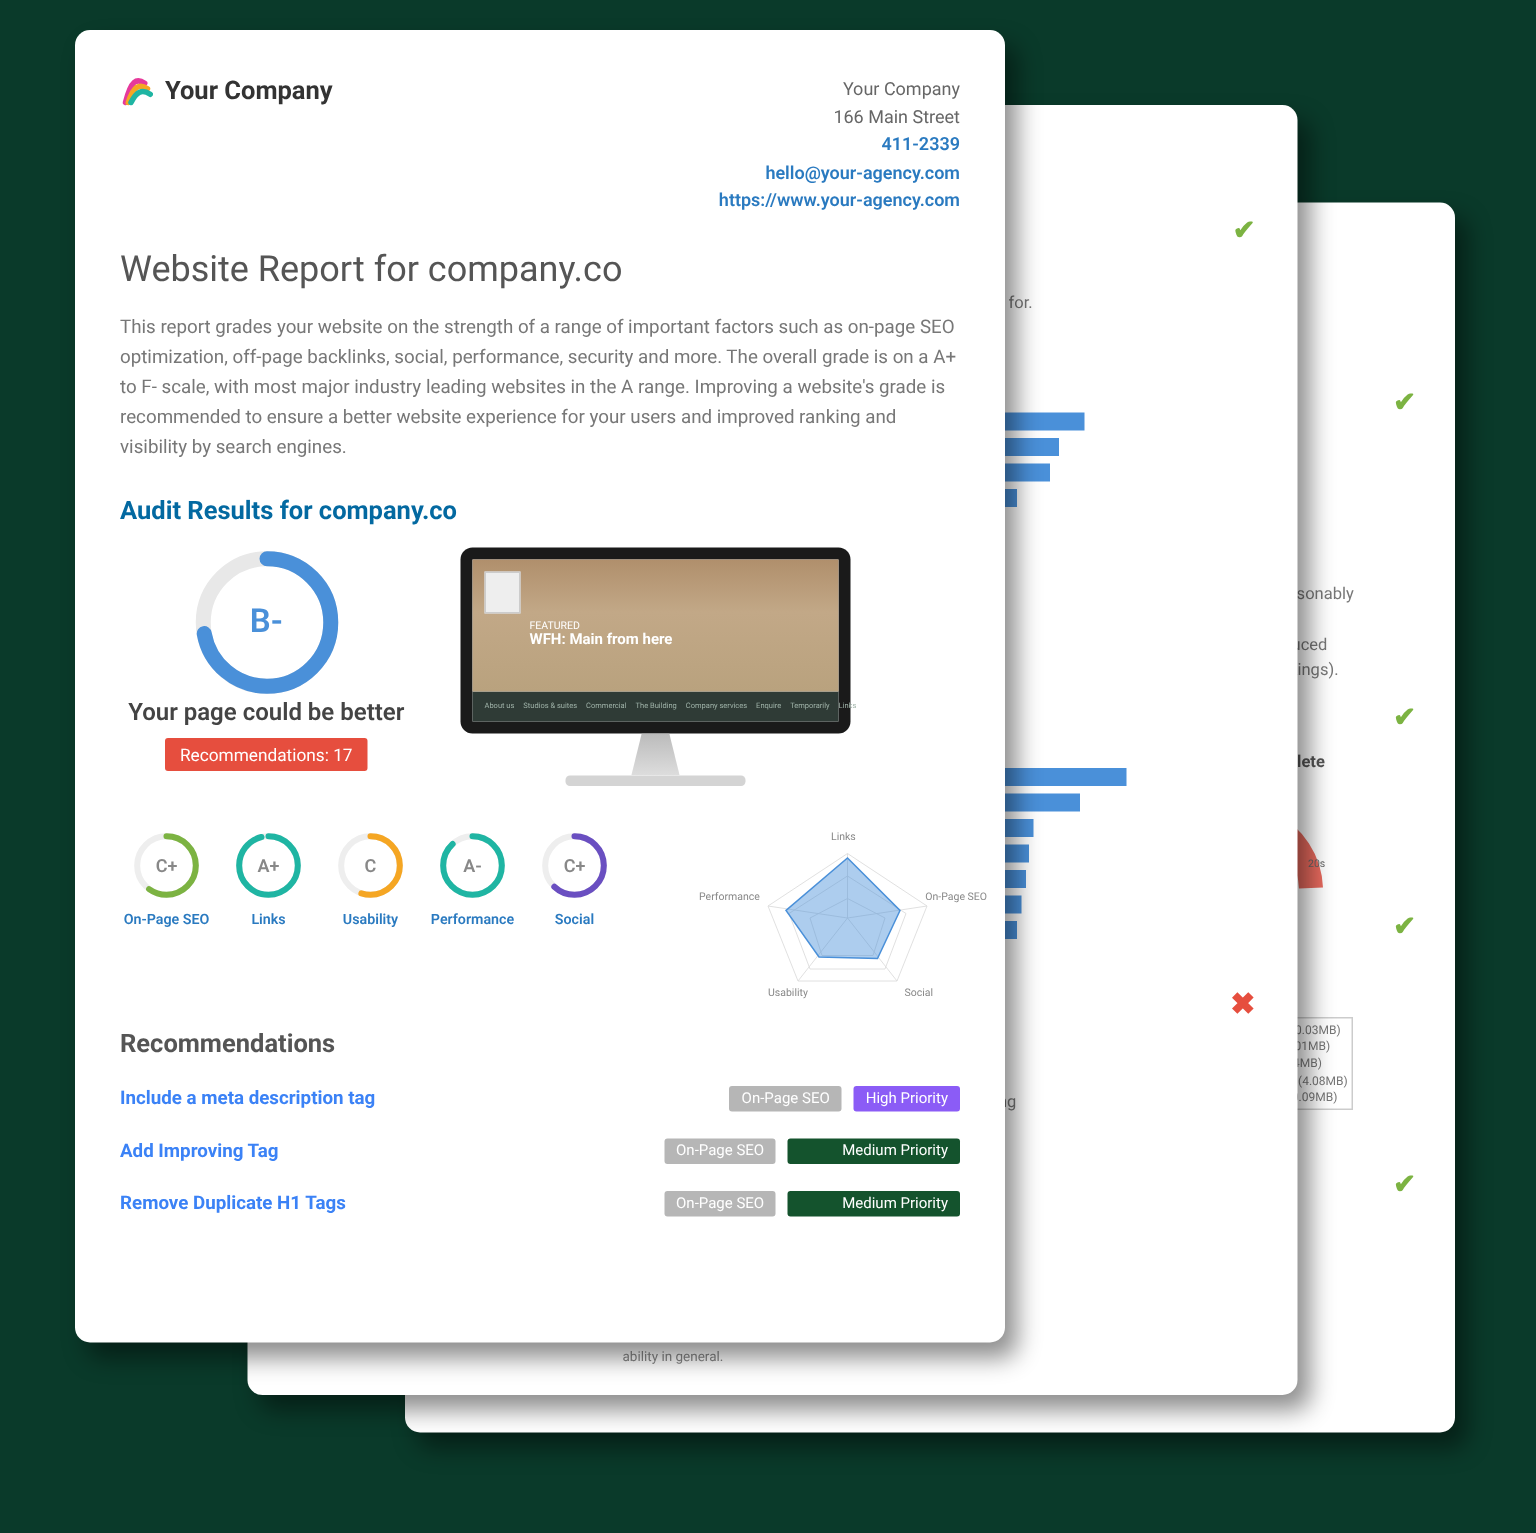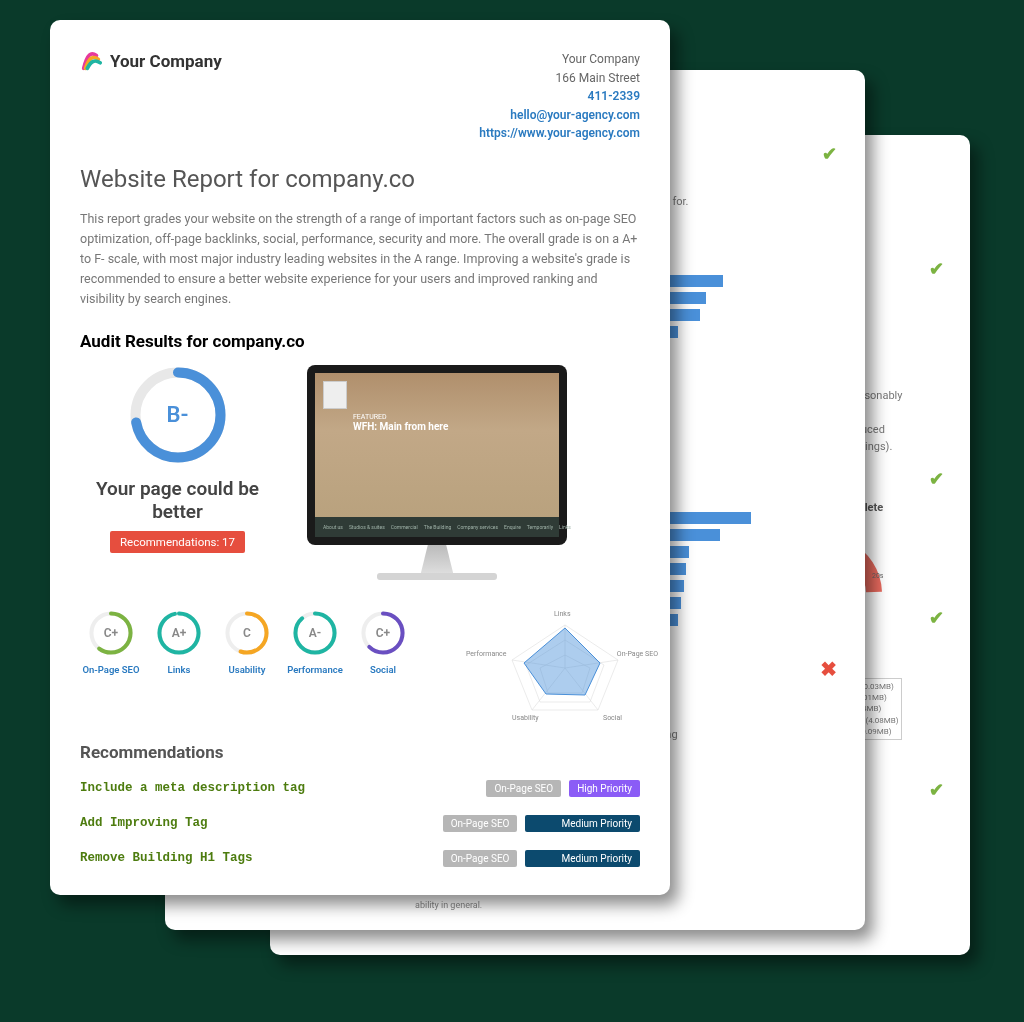--- a/index.html
+++ b/index.html
@@ -26,31 +26,31 @@
   .hdr { display:flex; justify-content: space-between; align-items:flex-start; }
   .logo-wrap { display:flex; align-items:center; gap:8px; }
   .logo-icon { width:22px; height:22px; position:relative; }
   .logo-icon svg { width:100%; height:100%; display:block; }
   .co-name { font-size: 17px; font-weight: 700; color:#333; }
   .co-details { text-align:right; font-size:12px; line-height:1.55; }
   .co-details .mute { color:#666; }
   .co-details .link { color:#2a7ac0; font-weight:600; }
   .title { margin-top: 22px; font-size: 24px; color:#555; font-weight:400; }
   .intro { margin-top: 16px; font-size: 12.5px; color:#777; line-height:1.6; }
-  .sec { margin-top: 22px; font-size: 17px; color:#000000; }
+  .sec { margin-top: 22px; font-size: 17px; color:#0369a1; }
   .audit-row { display:flex; gap:32px; margin-top:14px; align-items:flex-start; }
   .grade-col { width: 195px; text-align:center; }
   .grade-ring { width:100px; height:100px; margin:0 auto; position:relative; }
   .grade-ring svg { transform: rotate(-90deg); }
   .grade-letter { position:absolute; inset:0; display:flex; align-items:center; justify-content:center; font-size:22px; font-weight:600; color:#4a90d9; }
-  .grade-cap { margin-top: 12px; font-size: 19px; color:#444; font-weight:600; }
+  .grade-cap { font-size: 16px; color:#444; font-weight:600; }
   .rec-badge { margin-top: 8px; display:inline-block; background:#e64e3e; color:#fff; font-size:11.5px; padding:4px 10px; border-radius:2px; }
   .monitor { width: 260px; }
   .mon-frame { background:#1a1a1a; border-radius:8px; padding:8px; }
-  .mon-screen { background:#fff; height:164px; display:flex; flex-direction:column; }
+  .mon-screen { background:#fff; height:108px; display:flex; flex-direction:column; }
   .mon-hero { flex:1; position:relative; background:linear-gradient(180deg,#b08f6c 0%,#c2a887 40%,#b9a27e 100%); overflow:hidden; }
   .mon-thumb { position:absolute; left:8px; top:8px; width:24px; height:28px; background:#eee; border:1px solid #ccc; }
   .mon-txt { position:absolute; left:38px; top:40px; color:#fff; font-size:7px; }
   .mon-txt b { font-size:10px; display:block; }
   .mon-nav { background:#2f3b36; height:20px; display:flex; align-items:center; gap:6px; padding:0 8px; }
   .mon-nav span { color:#9fb2a8; font-size:5px; white-space:nowrap; }
   .mon-stand { width:46px; height:28px; margin:0 auto; background:linear-gradient(#bbb,#ddd); clip-path: polygon(30% 0, 70% 0, 85% 100%, 15% 100%); }
   .mon-base { width:120px; height:7px; margin:0 auto; background:#d4d4d4; border-radius:3px; }
 
   .cats { display:flex; gap:6px; margin-top: 30px; align-items:flex-start; }
@@ -59,25 +59,25 @@
   .cat-ring svg { transform: rotate(-90deg); }
   .cat-letter { position:absolute; inset:0; display:flex; align-items:center; justify-content:center; font-size:12px; font-weight:600; color:#888; }
   .cat-label { margin-top:8px; font-size:9.5px; color:#2a7ac0; font-weight:600; }
 
   .radar { width:150px; height:110px; margin-left:auto; position:relative; }
   .radar svg { width:100%; height:100%; }
   .radar-lbl { position:absolute; font-size:7px; color:#888; }
 
   .rec-head { margin-top: 22px; font-size: 17px; color:#555; }
   .rec-row { display:flex; align-items:center; margin-top: 18px; }
-  .rec-name { flex:1; font-size:12.5px; font-weight:700; color:#4d7c0f;font-family:Liberation Mono, monospace; }
+  .rec-name { flex:1; font-size:12.5px; font-weight:700; color:#3b82f6; }
   .tag { font-size:10px; color:#fff; padding:3px 8px; border-radius:2px; margin-left:8px; }
   .tag-gray { background:#b6b6b6; }
   .tag-high { background:#8b5cf6; }
-  .tag-med  { background:#0c4a6e;padding-left:36px; }
+  .tag-med  { background:#14532d;padding-left:36px; }
 
   
   .p2-inner { position:absolute; right:28px; top:70px; width:215px; font-size:11px; color:#777; line-height:1.55; }
   .check { color:#7cb342; font-size:18px; font-weight:bold; text-align:right; }
   .xmark { color:#e64e3e; font-size:20px; font-weight:bold; text-align:right; }
   .bars { margin: 10px 0 14px; }
   .bar-row { display:flex; align-items:center; height:17px; }
   .bar { background:#4a90d9; height:12px; }
   .bar-tail { color:#888; font-size:9px; margin-left:60px; }
 
@@ -364,18 +364,18 @@
         <div class="rec-name">Include a meta description tag</div>
         <span class="tag tag-gray">On-Page SEO</span>
         <span class="tag tag-high">High Priority</span>
       </div>
       <div class="rec-row">
         <div class="rec-name">Add Improving Tag</div>
         <span class="tag tag-gray">On-Page SEO</span>
         <span class="tag tag-med">Medium Priority</span>
       </div>
       <div class="rec-row">
-        <div class="rec-name">Remove Building H1 Tags</div>
+        <div class="rec-name">Remove Duplicate H1 Tags</div>
         <span class="tag tag-gray">On-Page SEO</span>
         <span class="tag tag-med">Medium Priority</span>
       </div>
     </div>
 </div>
 
 </body></html>

